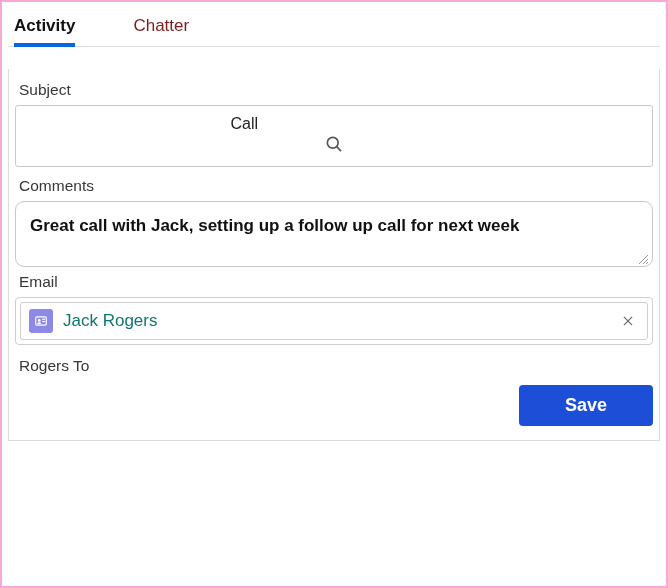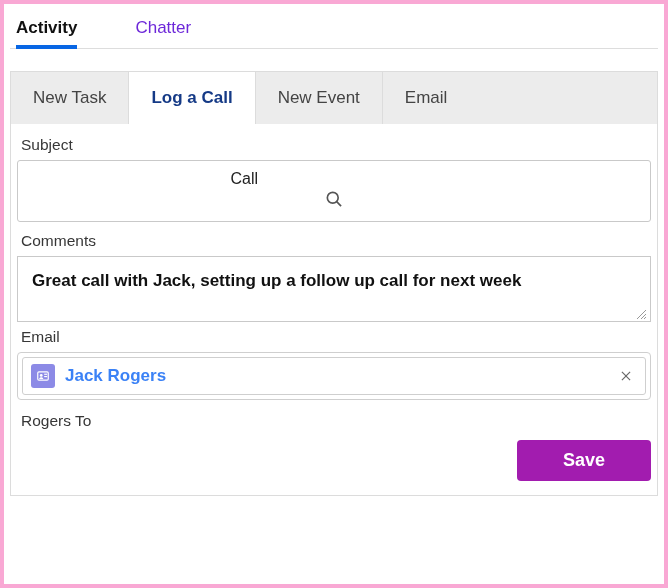--- a/index.html
+++ b/index.html
@@ -4,35 +4,35 @@
 <style>
   * { box-sizing: border-box; }
   body {
     margin: 0;
     font-family: -apple-system, BlinkMacSystemFont, "Segoe UI", Arial, sans-serif;
     background: #fff;
   }
   .frame {
     width: 668px;
     height: 588px;
-    border: 4px solid #f9a8d4;
+    border: 2px solid #f9a8d4;
     padding: 8px 6px 4px 6px;
     position: relative;
   }
   
   .top-tabs {
     display: flex;
     border-bottom: 1px solid #ddd;
     padding-left: 6px;
   }
   .top-tab {
     padding: 6px 0 10px 0;
     margin-right: 58px;
     font-size: 17px;
-    color: #6d28d9;
+    color: #7f1d1d;
     cursor: pointer;
     position: relative;
   }
   .top-tab.active {
     font-weight: 700;
     color: #111;
   }
   .top-tab.active::after {
     content: "";
     position: absolute;
@@ -91,21 +91,21 @@
     border: none;
     outline: none;
     font-size: 16px;
     color: #222;
     background: transparent;
   }
   .icon-svg { flex: 0 0 auto; }
 
   .comments-box {
     border: 1px solid #c9c9c9;
-    border-radius: 0;
+    border-radius: 9px;
     margin: 0 4px 4px 4px;
     padding: 12px 12px 8px 12px;
     position: relative;
   }
   .comments-box textarea {
     width: 100%;
     border: none;
     outline: none;
     resize: none;
     font-size: 17px;
@@ -145,42 +145,42 @@
     align-items: center;
     justify-content: center;
     margin-right: 10px;
     flex: 0 0 auto;
   }
   .lookup-icon.contact { background: #8c8ae6; }
   .lookup-icon.account { background: #7b8be6; }
   .lookup-text {
     flex: 1;
     font-size: 17px;
-    font-weight: 700;
-    color: #3b82f6;
+    font-weight: 400;
+    color: #0f766e;
   }
   .clear-x {
     width: 22px;
     height: 22px;
     display: flex;
     align-items: center;
     justify-content: center;
     cursor: pointer;
     color: #666;
     flex: 0 0 auto;
   }
 
   .save-row {
     display: flex;
     justify-content: flex-end;
     margin-top: 10px;
     padding-right: 4px;
   }
   .save-btn {
-    background: #a21caf;
+    background: #1d4ed8;
     color: #fff;
     font-size: 18px;
     font-weight: 600;
     border: none;
     border-radius: 4px;
     padding: 10px 46px;
     cursor: pointer;
   }
 </style>
 </head>
@@ -188,26 +188,20 @@
 
 <div class="frame">
 
   <div class="top-tabs">
     <div class="top-tab active">Activity</div>
     <div class="top-tab">Chatter</div>
   </div>
 
   <div class="action-bar-wrap">
 
-    <div class="action-bar">
-      <div class="action-tab">New Task</div>
-      <div class="action-tab active">Log a Call</div>
-      <div class="action-tab">New Event</div>
-      <div class="action-tab">Email</div>
-    </div>
 
     <div class="form-body">
 
       <div class="field-label">Subject</div>
       <div class="subject-input-wrap">
         <input type="text" value="Call" style="">
         <span class="icon-svg">
           <svg width="20" height="20" viewBox="0 0 24 24" fill="none" stroke="#555" stroke-width="2">
             <circle cx="10.5" cy="10.5" r="6.5"></circle>
             <line x1="20.5" y1="20.5" x2="15.2" y2="15.2"></line>

